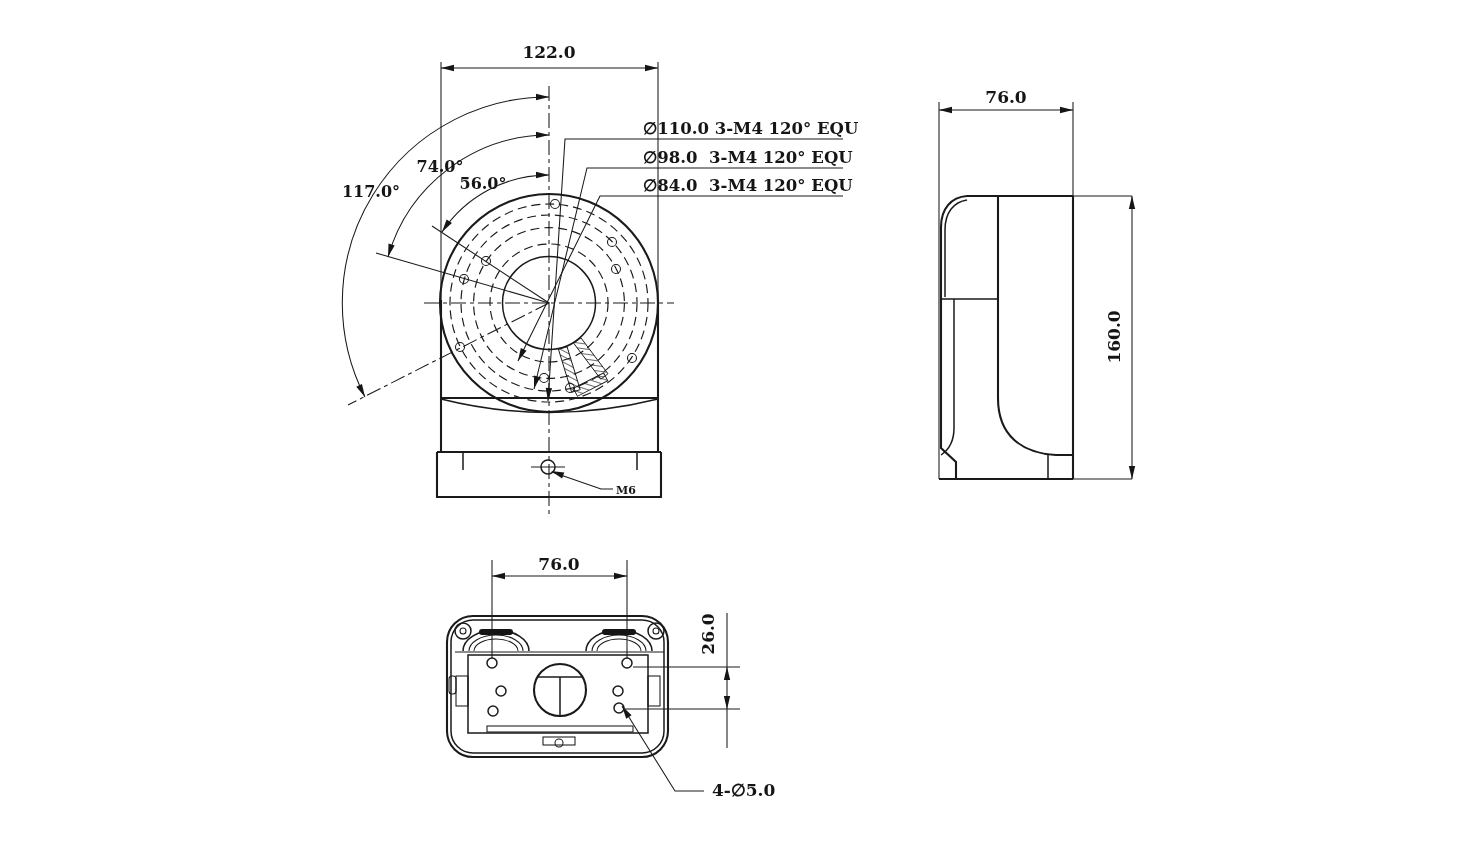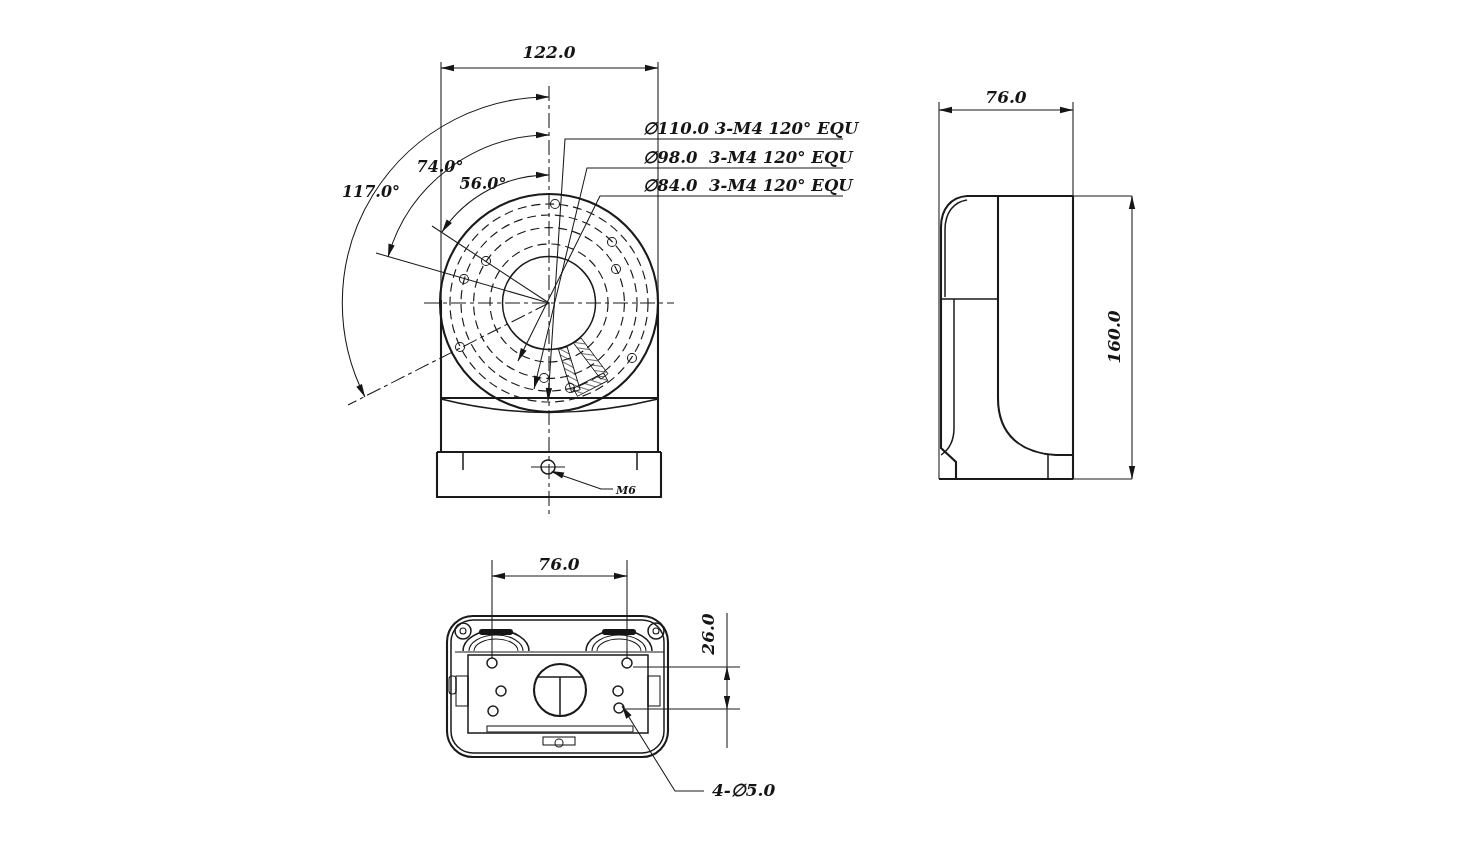--- a/index.html
+++ b/index.html
@@ -1,16 +1,16 @@
 <!DOCTYPE html>
 <html><head>
 <meta charset="utf-8">
 <style>
   html,body{margin:0;padding:0;background:#ffffff;}
-  .page{position:relative;width:1476px;height:864px;background:#ffffff;overflow:hidden;font-style:italic;}
+  .page{position:relative;width:1476px;height:864px;background:#ffffff;overflow:hidden;}
   svg{display:block;}
   svg text{
     font-family:"DejaVu Serif","Liberation Serif",serif;
     font-weight:bold;
     fill:#151515;
     white-space:pre;
   }
   .ln    {stroke:#1a1a1a;fill:none;stroke-width:2.1;}
   .med   {stroke:#1a1a1a;fill:none;stroke-width:1.5;}
   .thin  {stroke:#1a1a1a;fill:none;stroke-width:1.05;}

